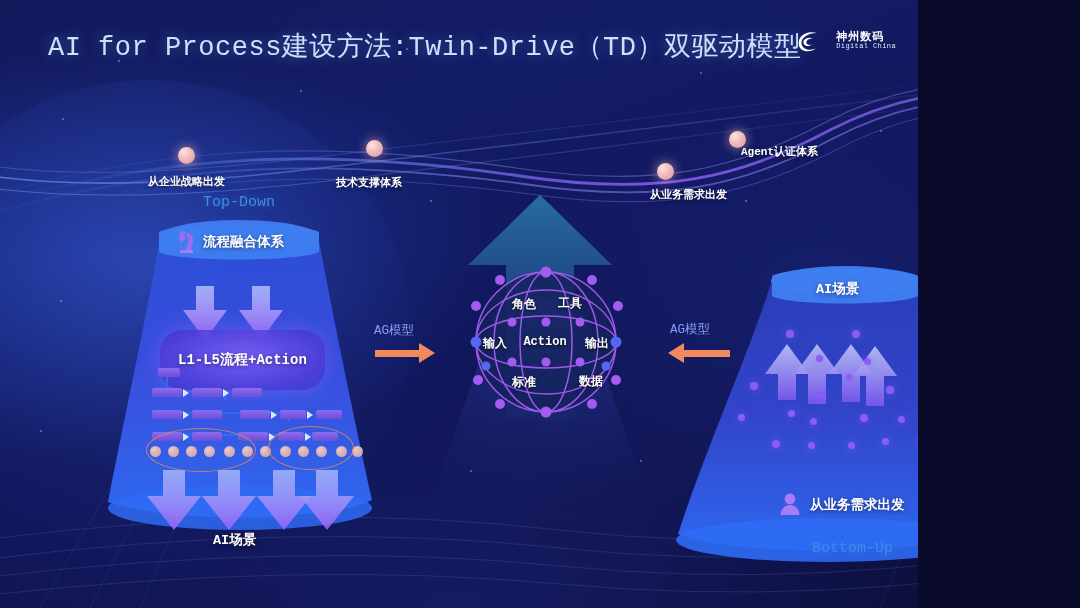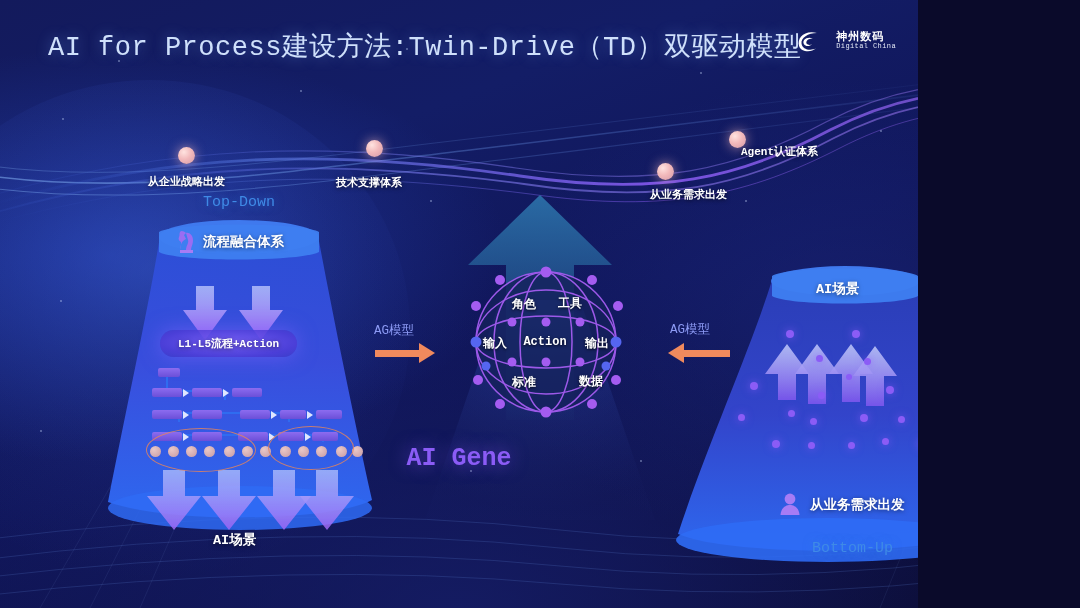--- a/index.html
+++ b/index.html
@@ -49,23 +49,23 @@
   .lbl-top-down,.lbl-bottom-up{
     position:absolute;font-size:15px;color:#3f8ae6;white-space:nowrap;
     text-shadow:0 0 10px rgba(60,140,240,.5);
   }
   .cap-text{position:absolute;color:#fff;font-size:13.5px;font-weight:bold;white-space:nowrap;
     text-shadow:0 1px 4px rgba(0,0,0,.5);}
   .scene-text{position:absolute;color:#fff;font-size:13.5px;font-weight:bold;white-space:nowrap;
     text-shadow:0 1px 5px rgba(0,0,0,.6);}
 
   .pill{
-    position:absolute;padding:6px 18px;border-radius:22px;white-space:nowrap;
+    position:absolute;padding:21px 18px;border-radius:22px;white-space:nowrap;
     background:radial-gradient(ellipse at 50% 45%,rgba(120,95,245,.95) 0%,rgba(78,60,215,.85) 70%,rgba(60,48,190,.55) 100%);
-    color:#ffffff;font-size:11px;font-weight:bold;
+    color:#ffffff;font-size:14px;font-weight:bold;
     box-shadow:0 0 20px rgba(130,100,255,.55);text-shadow:0 1px 4px rgba(0,0,0,.5);
   }
 
   
   .ag-lbl{position:absolute;font-size:12.5px;color:#8d9bf5;white-space:nowrap;}
   .ag-arrow{position:absolute;height:7px;background:#f08a5d;}
   .ag-head{position:absolute;width:0;height:0;}
 
   
   .ai-gene{
@@ -381,21 +381,20 @@
   </div>
 
   <div class="cell-lbl" style="left:524px;top:304px;">角色</div>
   <div class="cell-lbl" style="left:570px;top:303px;">工具</div>
   <div class="cell-lbl" style="left:495px;top:343px;">输入</div>
   <div class="cell-lbl" style="left:545px;top:342px;">Action</div>
   <div class="cell-lbl" style="left:597px;top:343px;">输出</div>
   <div class="cell-lbl" style="left:524px;top:382px;">标准</div>
   <div class="cell-lbl" style="left:591px;top:381px;">数据</div>
 
-  <div class="ai-gene">AI Gene</div>
 
   <div class="cap-text" style="left:816px;top:280px;">AI场景</div>
 
   <div class="dot-p" style="left:786px;top:330px;width:8px;height:8px;"></div>
   <div class="dot-p" style="left:816px;top:355px;width:7px;height:7px;"></div>
   <div class="dot-p" style="left:852px;top:330px;width:8px;height:8px;"></div>
   <div class="dot-p" style="left:864px;top:358px;width:7px;height:7px;"></div>
   <div class="dot-p" style="left:750px;top:382px;width:8px;height:8px;"></div>
   <div class="dot-p" style="left:818px;top:392px;width:7px;height:7px;"></div>
   <div class="dot-p" style="left:886px;top:386px;width:8px;height:8px;"></div>

